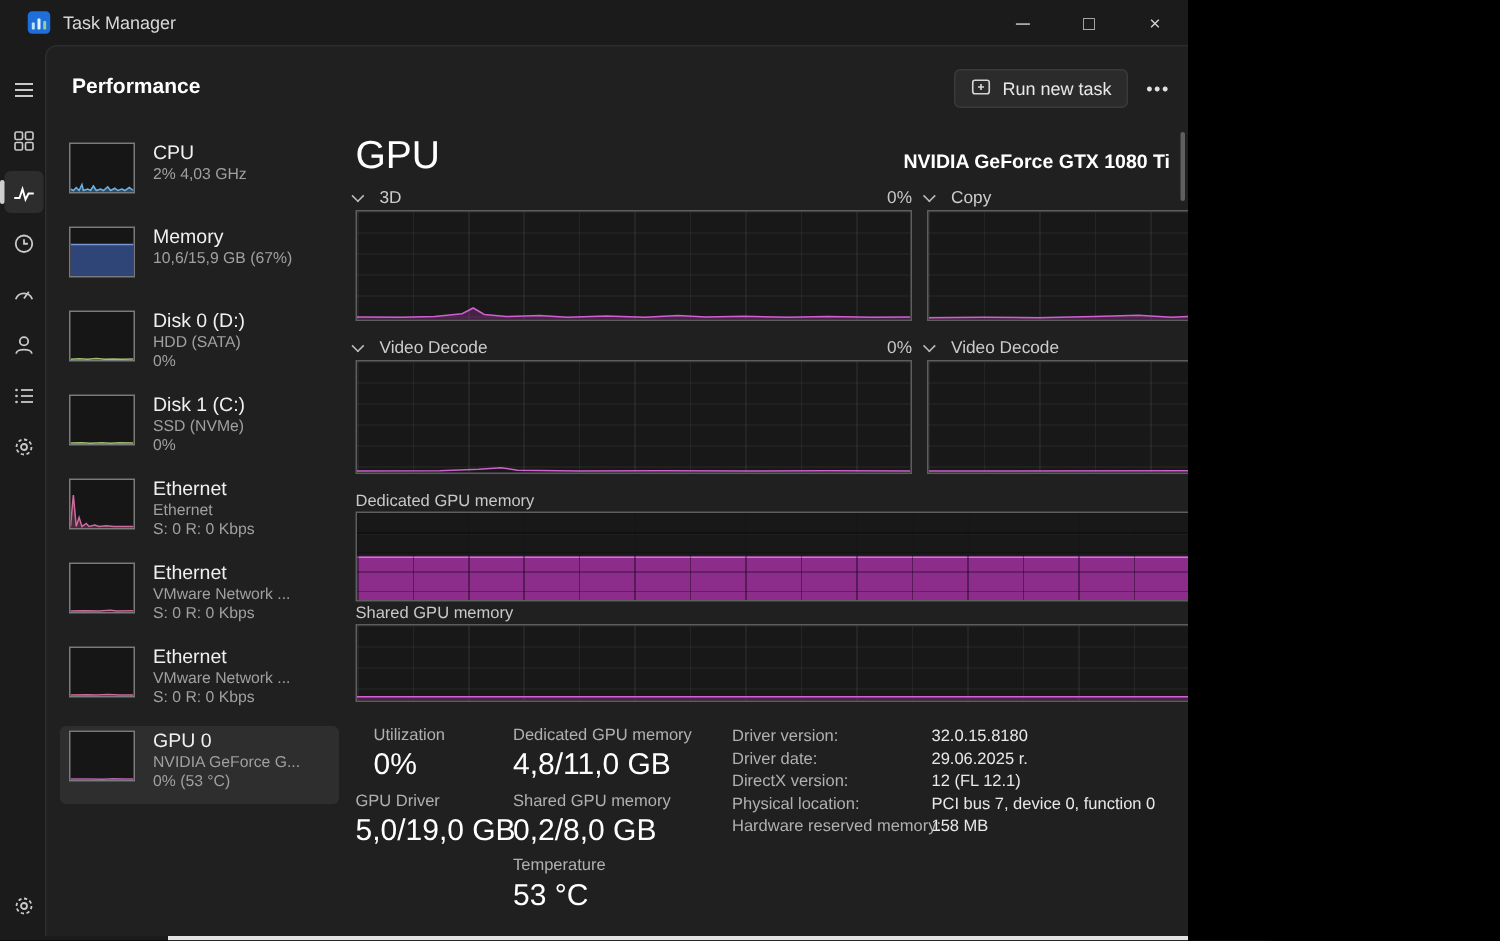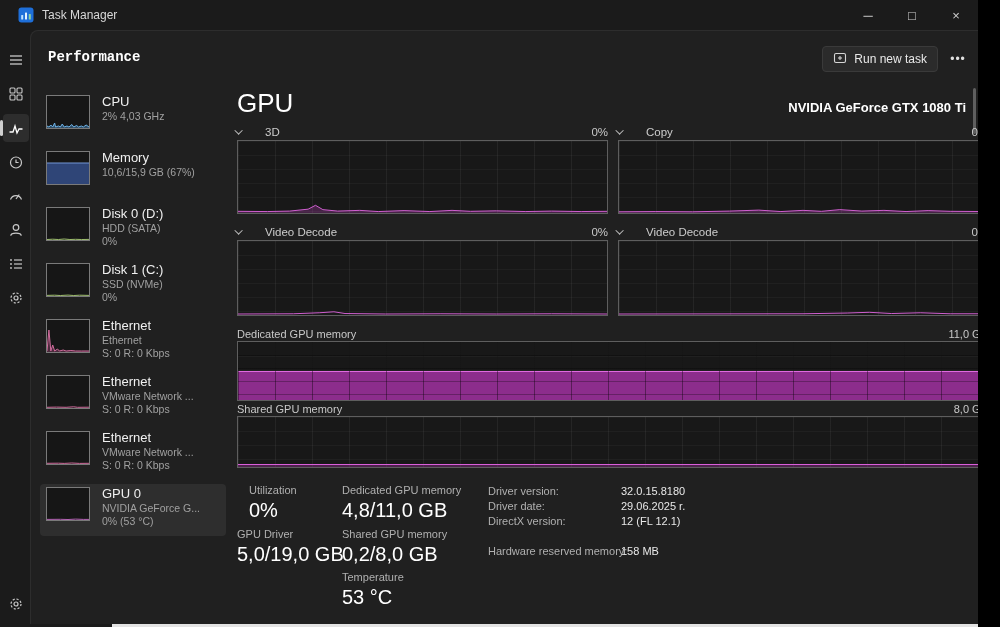--- a/index.html
+++ b/index.html
@@ -1,18 +1,18 @@
 <!DOCTYPE html>
 <html><head>
 <meta charset="utf-8">
 <style>
   * { margin:0; padding:0; box-sizing:border-box; }
   html,body { background:#000; }
   body { font-family:"Liberation Sans", sans-serif; -webkit-font-smoothing:antialiased; }
-  .window { position:relative; width:978px; height:627px; background:#1b1b1b; overflow:hidden; }
+  .window { position:relative; width:792px; height:627px; background:#1b1b1b; overflow:hidden; }
 
   
   .titlebar { position:absolute; left:0; top:0; right:0; height:30px; }
   .app-icon { position:absolute; left:18px; top:7px; width:16px; height:16px; }
   .title-text { position:absolute; left:42px; top:8px; font-size:12px; color:#d8d8d8; }
   .win-controls { position:absolute; right:0; top:0; display:flex; }
   .win-btn { width:44px; height:30px; display:flex; align-items:center; justify-content:center;
              color:#cfcfcf; font-size:13px; cursor:default; }
 
   
@@ -20,42 +20,42 @@
                align-items:center; justify-content:center; border-radius:4px; }
   .rail-item.selected { background:#2d2d2d; }
   .rail-item.selected::before { content:""; position:absolute; left:-3px; top:6px; width:3px; height:16px;
                border-radius:2px; background:#cfcfcf; }
   .rail-item svg { display:block; }
 
   
   .card { position:absolute; left:30px; top:30px; right:0; bottom:3px; background:#202020;
           border-radius:8px 0 0 0; border-top:1px solid rgba(255,255,255,0.06);
           border-left:1px solid rgba(255,255,255,0.06); }
-  .page-title { position:absolute; left:48px; top:49px; font-size:14px; font-weight:bold; color:#ffffff;font-family:Liberation Mono, monospace; }
+  .page-title { position:absolute; left:48px; top:49px; font-size:14px; font-weight:bold; color:#ffffff; }
   .run-new-task { position:absolute; right:40px; top:46px; height:26px; display:flex; align-items:center;
           gap:7px; padding:0 10px; background:#2b2b2b; border:1px solid #3a3a3a; border-radius:4px;
           font-size:12px; color:#e8e8e8; }
   .more-btn { position:absolute; right:6px; top:46px; width:28px; height:26px; display:flex;
           align-items:center; justify-content:center; color:#e0e0e0; font-size:12px; letter-spacing:1px; }
 
   
   .perf-item { position:absolute; left:40px; width:186px; height:52px; border-radius:4px; }
   .perf-item.selected { background:#2e2e2e; }
   .thumb { position:absolute; left:6px; top:3px; width:44px; height:34px; background:#161616;
            border:1px solid #7a7a7a; }
   .thumb svg { display:block; width:100%; height:100%; }
   .item-text { position:absolute; left:62px; top:2px; right:2px; }
   .item-name { font-size:13px; line-height:16px; color:#f0f0f0; white-space:nowrap; }
   .item-sub  { font-size:10.5px; line-height:12.5px; color:#a0a0a0; white-space:nowrap; }
 
   
   .gpu-title { position:absolute; left:237px; top:88px; font-size:26px; font-weight:300; color:#ffffff; }
   .device-name { position:absolute; right:12px; top:100px; font-size:13px; font-weight:bold; color:#ffffff; }
 
-  .engine-header { position:absolute; display:flex; align-items:center; gap:22px;
+  .engine-header { position:absolute; display:flex; align-items:center; gap:10px;
                    font-size:11.5px; color:#cccccc; }
   .engine-value { margin-left:auto; color:#c8c8c8; }
   .chev { width:6px; height:6px; border-left:1px solid #bdbdbd; border-bottom:1px solid #bdbdbd;
           transform:rotate(-45deg) translateY(-2px); display:inline-block; }
 
   .chart { position:absolute; background:#181818; border:1px solid #5e5e5e; overflow:hidden; }
   .grid-v { position:absolute; inset:0;
             background:repeating-linear-gradient(to right, rgba(255,255,255,0.055) 0 1px, transparent 1px 37px); }
   .grid-h { position:absolute; inset:0;
             background:repeating-linear-gradient(to bottom, rgba(255,255,255,0.035) 0 1px, transparent 1px 14px); }
@@ -404,18 +404,21 @@
 
   <div class="detail-row" style="top:485px">
     <span class="detail-label">Driver version:</span><span class="detail-value">32.0.15.8180</span>
   </div>
   <div class="detail-row" style="top:500px">
     <span class="detail-label">Driver date:</span><span class="detail-value">29.06.2025 r.</span>
   </div>
   <div class="detail-row" style="top:515px">
     <span class="detail-label">DirectX version:</span><span class="detail-value">12 (FL 12.1)</span>
   </div>
+  <div class="detail-row" style="top:530px">
+    <span class="detail-label">Physical location:</span><span class="detail-value">PCI bus 7, device 0, function 0</span>
+  </div>
   <div class="detail-row" style="top:545px">
     <span class="detail-label">Hardware reserved memory:</span><span class="detail-value">158 MB</span>
   </div>
 
   <div class="bottom-strip"></div>
 </div>
 
 </body></html>

